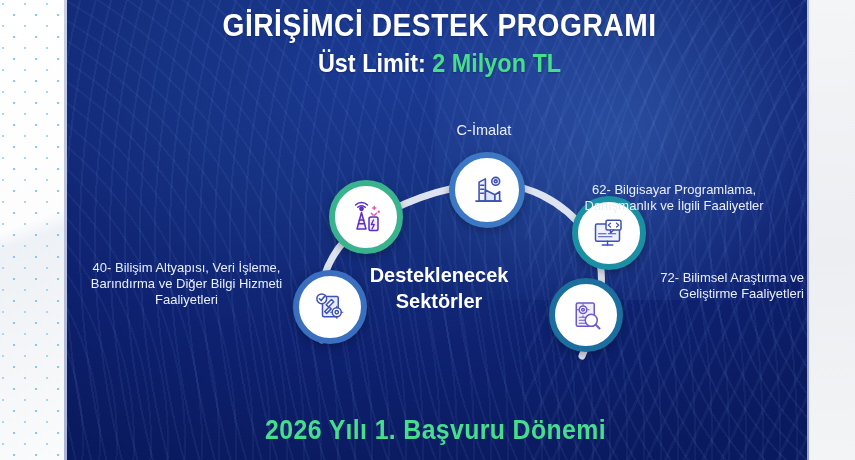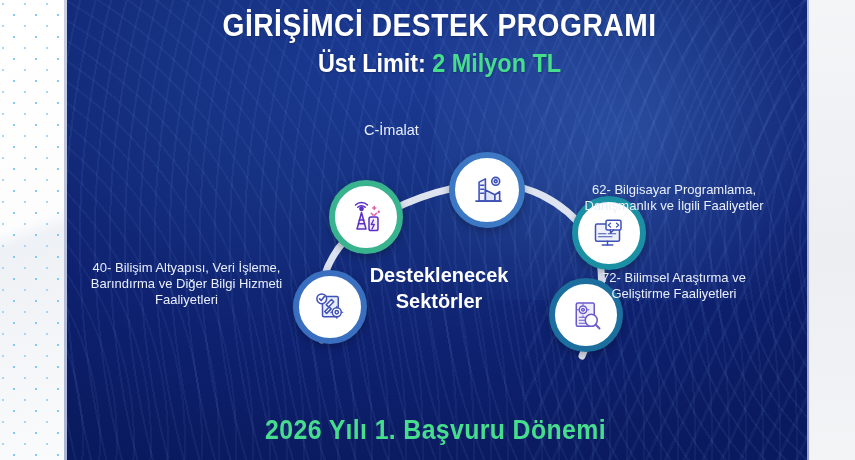--- a/index.html
+++ b/index.html
@@ -130,27 +130,27 @@
   .n-bl{width:62px;height:62px;left:229px;top:160px;border:6px solid #3a6fc0;}
   .n-br{width:62px;height:62px;left:485px;top:168px;border:6px solid #1b6e9e;}
 
   .center-label{
     position:absolute;left:270px;top:152px;width:210px;text-align:center;
     color:#ffffff;font-weight:bold;font-size:21px;line-height:1.22;
     transform:scaleX(.95);
   }
 
   .lbl{position:absolute;color:#e9eefb;font-size:13px;line-height:1.24;}
-  .lbl.c{text-align:left;}
+  .lbl.c{text-align:center;}
 
   .lbl-top{left:300px;top:12px;width:240px;font-size:14.5px;}
   .lbl-telekom{left:30px;top:82px;width:240px;text-align:right;font-size:14.5px;}
   .lbl-bilisim{left:10px;top:150px;width:225px;text-align:center;}
   .lbl-bilgisayar{left:505px;top:72px;width:210px;text-align:center;}
-  .lbl-bilimsel{left:520px;top:160px;width:180px;text-align:center;}
+  .lbl-bilimsel{left:560px;top:160px;width:180px;text-align:right;}
 </style>
 </head>
 <body>
 
 <div class="poster">
 
   <div class="bg-base"></div>
   <div class="bg-arcs"></div>
   <div class="bg-arcs2"></div>
   <div class="bg-diag"></div>

